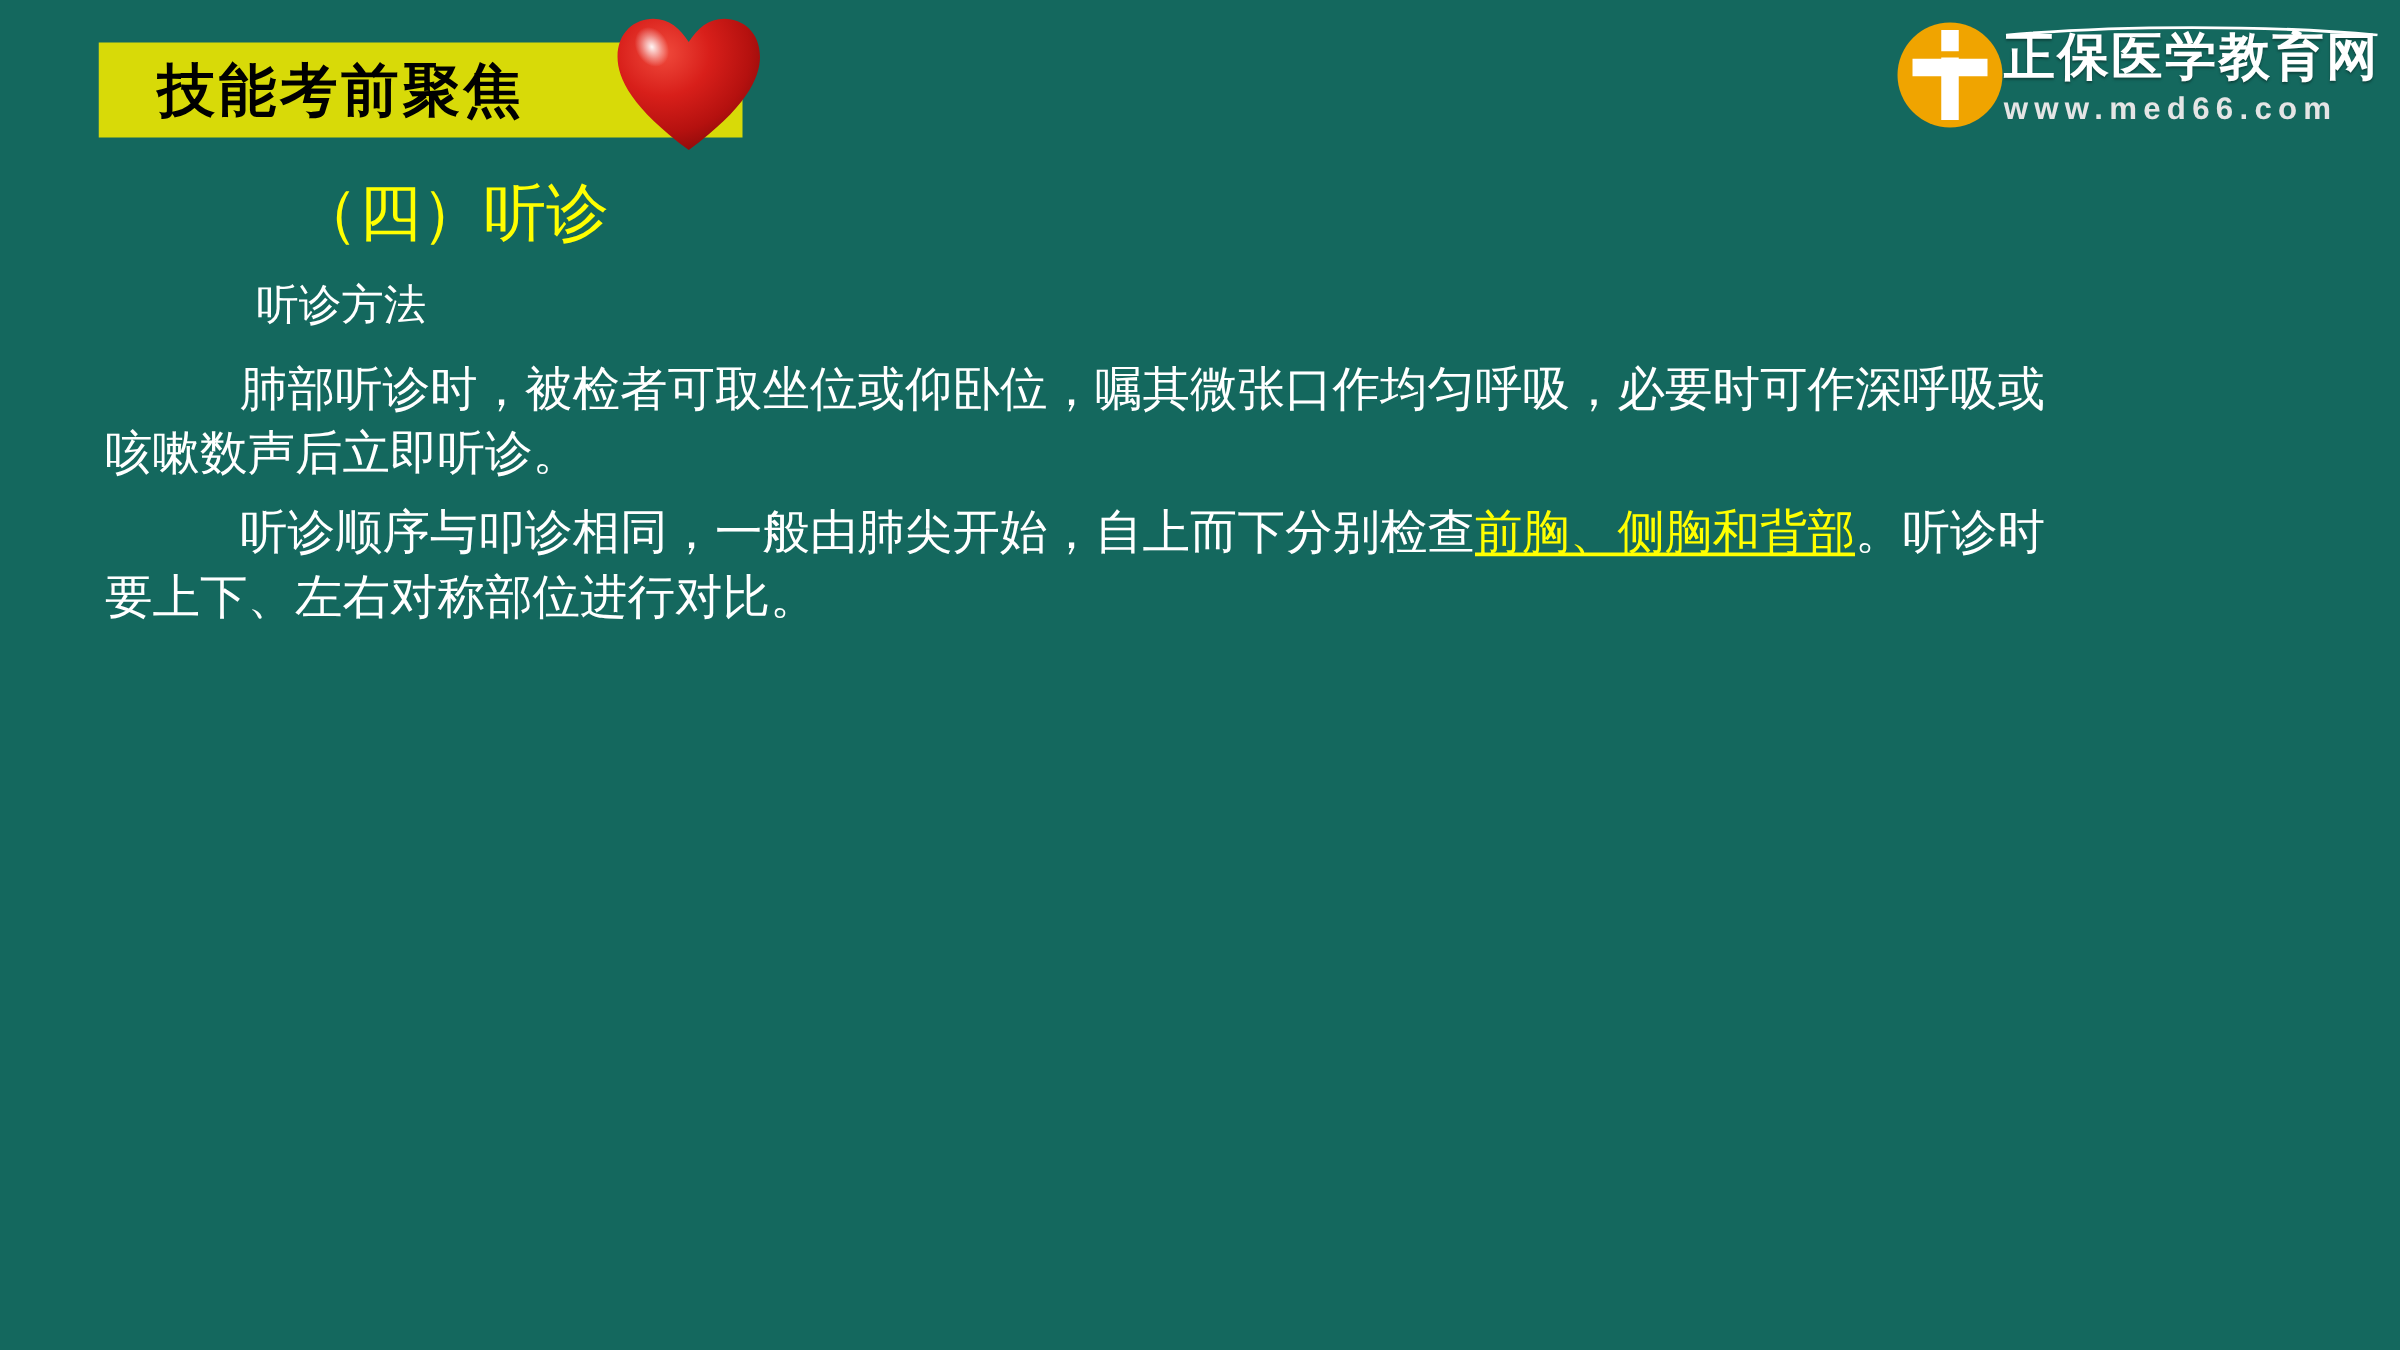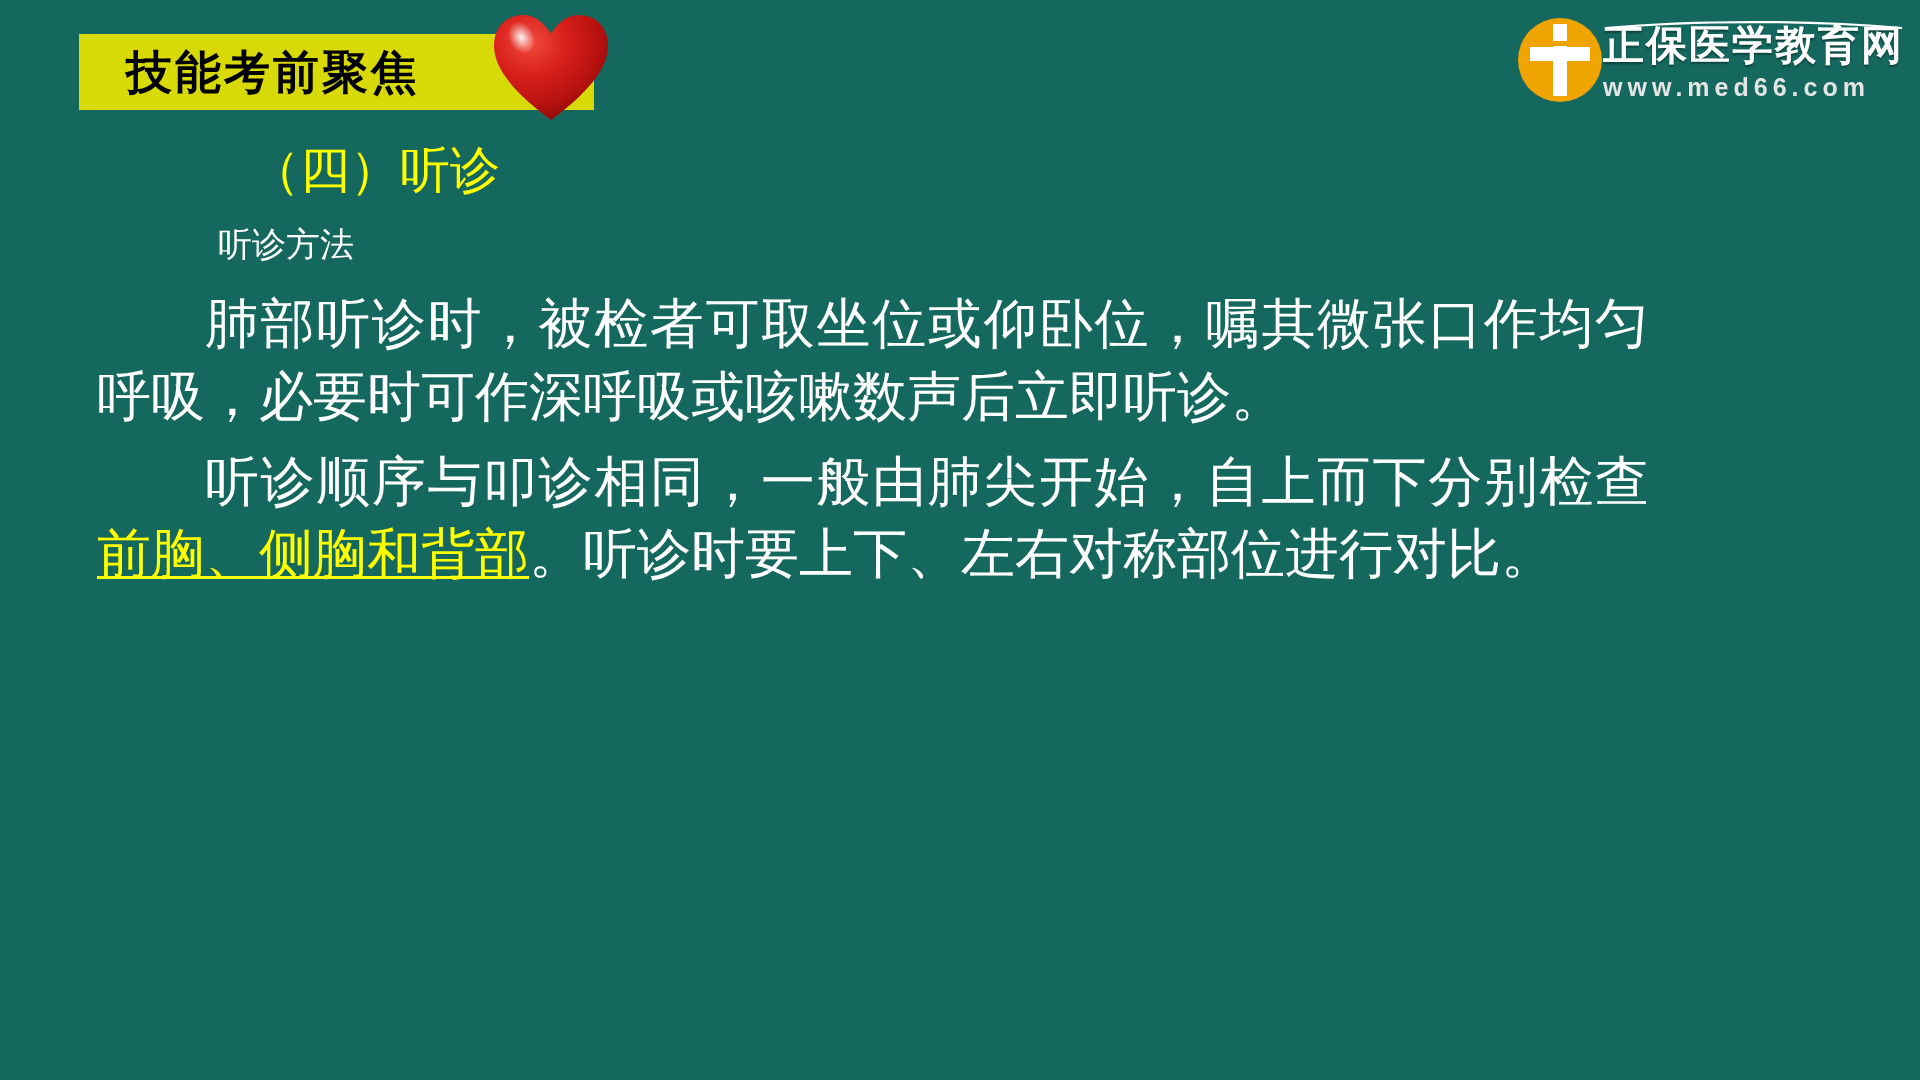--- a/index.html
+++ b/index.html
@@ -92,21 +92,21 @@
     font-size: 25px;
     font-weight: bold;
     letter-spacing: 5px;
     margin-top: 9px;
     white-space: nowrap;
   }
 
   
   .content {
     position: absolute;
-    left: 13px;
+    left: 0;
     top: 140px;
     width: 1720px;
   }
   .heading {
     color: #ffff00;
     font-size: 50px;
     line-height: 1.2;
     padding-left: 237px;
     margin-bottom: 24px;
     white-space: nowrap;
@@ -114,21 +114,21 @@
   .subheading {
     color: #ffffff;
     font-size: 34px;
     line-height: 1.2;
     padding-left: 205px;
     margin-bottom: 22px;
     white-space: nowrap;
   }
   .para {
     color: #ffffff;
-    font-size: 54px;
+    font-size: 38px;
     line-height: 1.35;
     padding: 0 84px 0 84px;
     text-indent: 108px;
     margin-bottom: 6px;
     text-align: justify;
     text-justify: inter-character;
   }
   .para + .para { margin-top: 12px; }
   .hl {
     color: #ffff00;

